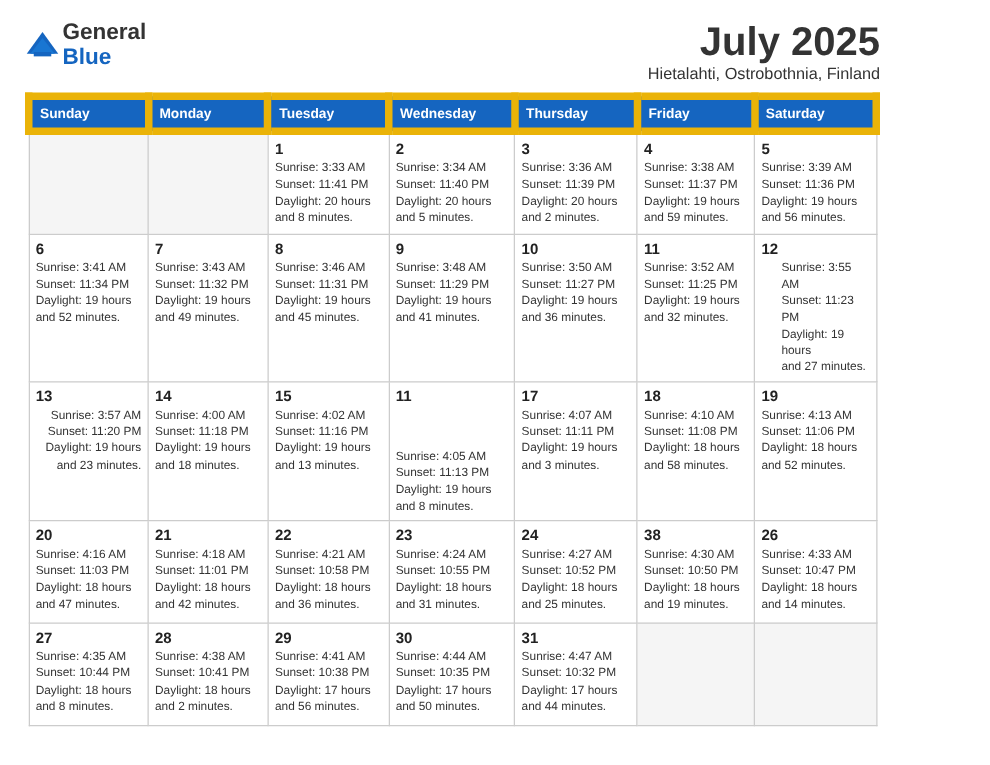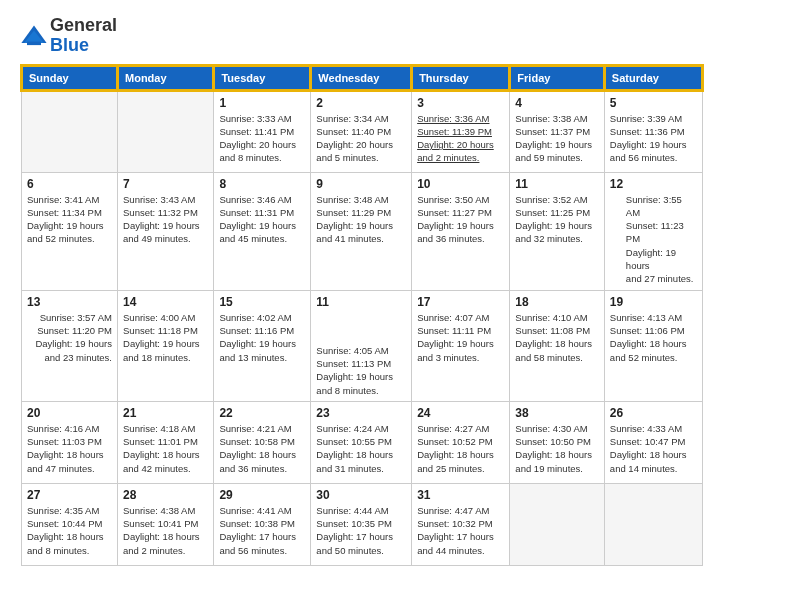--- a/index.html
+++ b/index.html
@@ -53,21 +53,21 @@
       width: 100%;
       border-collapse: collapse;
       font-size: 10px;
     }
     .calendar th {
       background-color: #1565c0;
       color: #fff;
       text-align: left;
       padding: 5px 6px;
       font-size: 11px;
-      border: 3px solid #eab308;
+      border: 6px solid #eab308;
     }
     .calendar td {
       border: 1px solid #ccc;
       vertical-align: top;
       padding: 4px 5px;
       width: 108px;
       height: 82px;
       background: #fff;
     }
     .calendar td.empty {
@@ -95,20 +95,22 @@
         <polygon points="20,5 38,30 2,30" fill="#1565c0"></polygon>
         <polygon points="20,12 34,30 6,30" fill="#1976d2"></polygon>
         <rect x="10" y="28" width="20" height="5" fill="#1565c0"></rect>
       </svg>
       <div class="logo-text">
         <span class="logo-general">General</span><br>
         <span class="logo-blue">Blue</span>
       </div>
     </div>
     <div class="title-block">
+      <div class="month-title">July 2025</div>
+      <div class="subtitle">Hietalahti, Ostrobothnia, Finland</div>
     </div>
   </div>
 
   <table class="calendar">
     <thead>
       <tr>
         <th>Sunday</th>
         <th>Monday</th>
         <th>Tuesday</th>
         <th>Wednesday</th>
@@ -130,21 +132,21 @@
           </td>
           <td>
             <div class="day-num">2</div>
             <div class="day-info" style="white-space: pre-line;">Sunrise: 3:34 AM
 Sunset: 11:40 PM
 Daylight: 20 hours
 and 5 minutes.</div>
           </td>
           <td>
             <div class="day-num">3</div>
-            <div class="day-info" style="white-space: pre-line; text-decoration: underline;">Sunrise: 3:36 AM
+            <div class="day-info" style="white-space: pre-line;">Sunrise: 3:36 AM
 Sunset: 11:39 PM
 Daylight: 20 hours
 and 2 minutes.</div>
           </td>
           <td>
             <div class="day-num">4</div>
             <div class="day-info" style="white-space: pre-line;">Sunrise: 3:38 AM
 Sunset: 11:37 PM
 Daylight: 19 hours
 and 59 minutes.</div>

